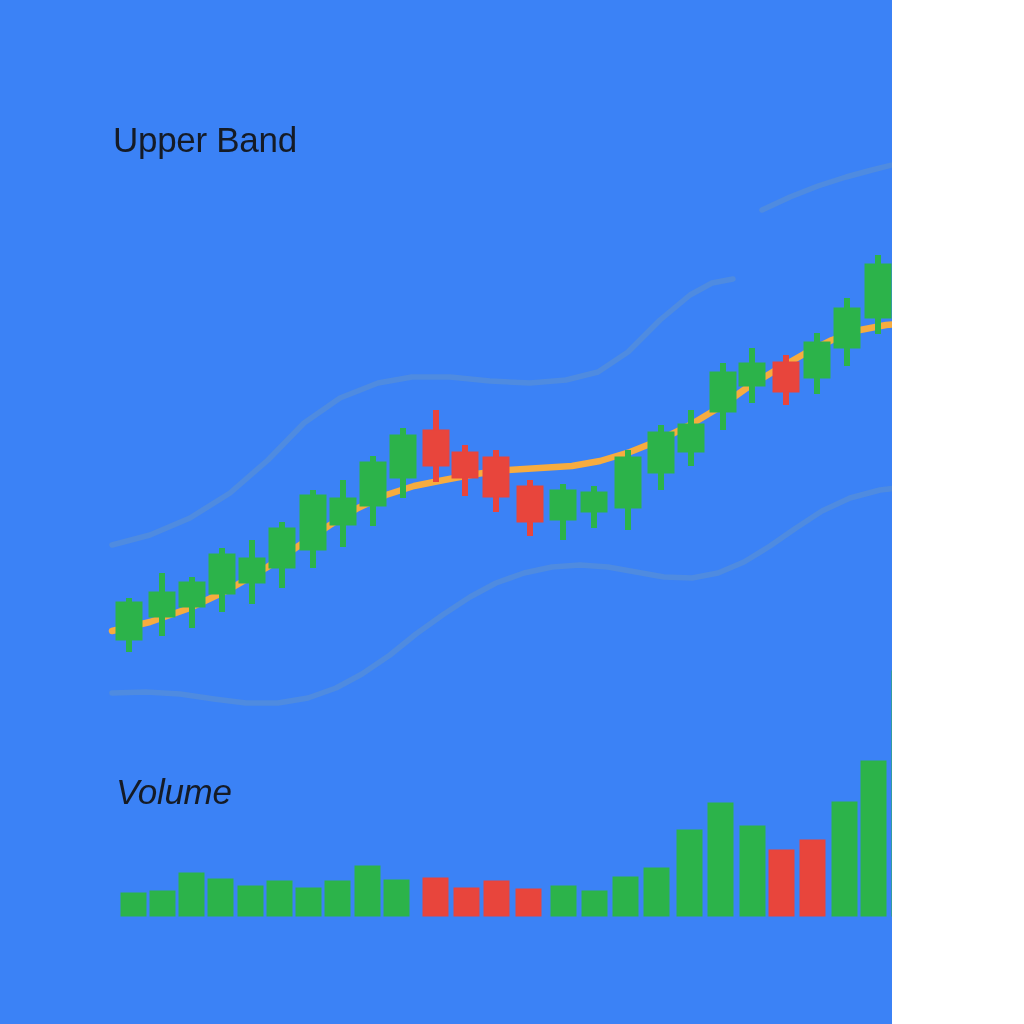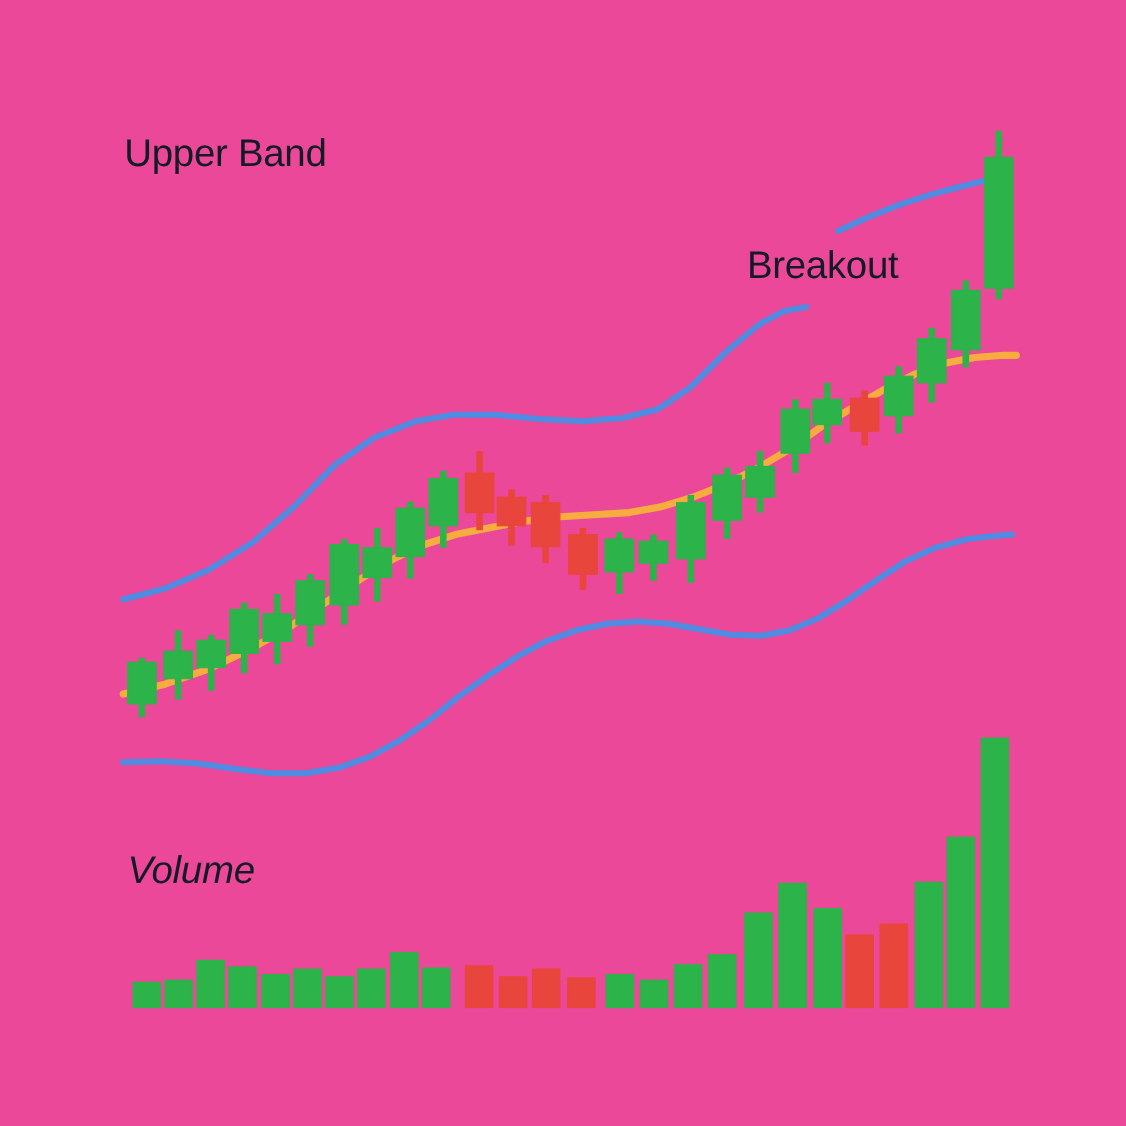--- a/index.html
+++ b/index.html
@@ -2,23 +2,23 @@
 <html><head>
 <meta charset="utf-8">
 <style>
   html, body {
     margin: 0;
     padding: 0;
     background: #ffffff;
   }
   #stage {
     position: relative;
-    width: 1024px;
+    width: 892px;
     height: 1024px;
-    background: #ec4899;
+    background: #3b82f6;
     overflow: hidden;
     font-family: "Liberation Sans", sans-serif;
   }
   #chart-svg {
     position: absolute;
     left: 0;
     top: 0;
     width: 1024px;
     height: 1024px;
   }
@@ -182,17 +182,16 @@
         <rect x="769" y="850" width="25" height="66" fill="#e8453c" stroke="#e8453c" stroke-width="1"></rect>
         <rect x="800" y="840" width="25" height="76" fill="#e8453c" stroke="#e8453c" stroke-width="1"></rect>
         <rect x="832" y="802" width="25" height="114" fill="#2cb34a" stroke="#2cb34a" stroke-width="1"></rect>
         <rect x="861" y="761" width="25" height="155" fill="#2cb34a" stroke="#2cb34a" stroke-width="1"></rect>
         <rect x="892" y="671" width="25" height="245" fill="#2cb34a" stroke="#2cb34a" stroke-width="1"></rect>
       </g>
   </svg>
 
   <div class="chart-label" id="label-upper-band">Upper Band</div>
 
-  <div class="chart-label" id="label-breakout">Breakout</div>
 
   <div class="chart-label" id="label-volume">Volume</div>
 
 </div>
 
 </body></html>

